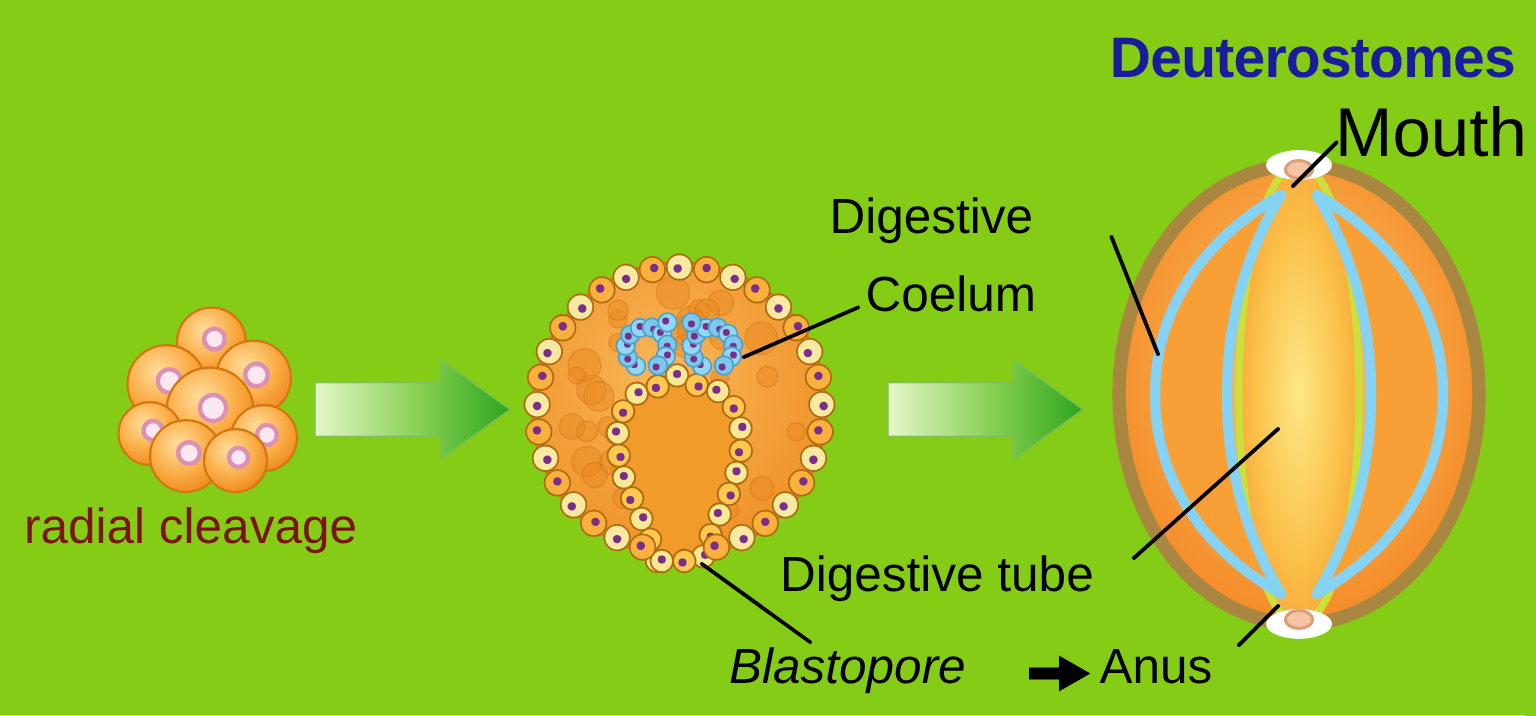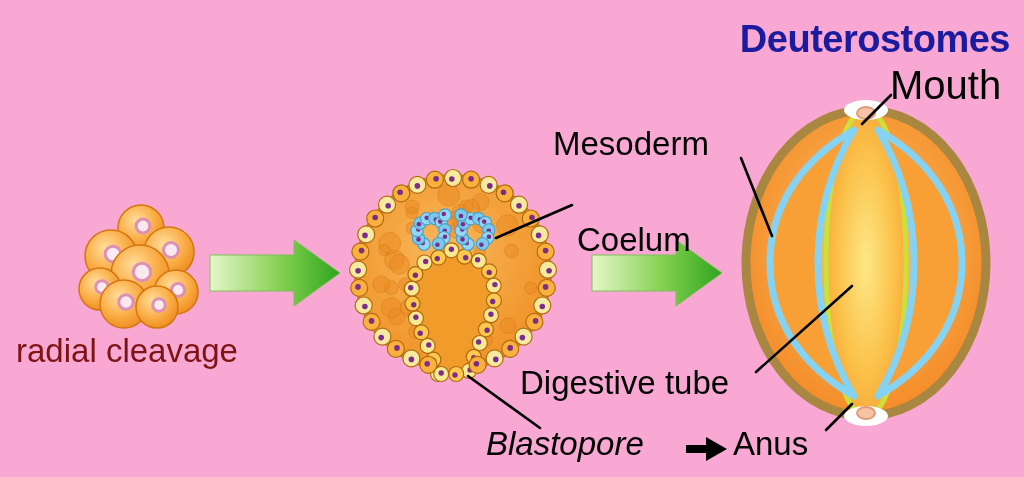--- a/index.html
+++ b/index.html
@@ -1,35 +1,35 @@
 <!DOCTYPE html>
 <html><head>
 <meta charset="utf-8">
 <style>
   html,body{margin:0;padding:0;background:#fff;}
   .canvas{
     position:relative;
     width:1024px;height:477px;
-    background:#f9a8d4;
+    background:#84cc16;
     overflow:hidden;
     font-family:"Liberation Sans",sans-serif;
   }
   #art{position:absolute;left:0;top:0;}
   .lbl{
     position:absolute;
     font-family:"Liberation Sans",sans-serif;
     font-size:33px;
     color:#000;
     white-space:nowrap;
     line-height:1.05;
   }
   .t-title{top:20px;right:14px;font-size:38px;font-weight:bold;letter-spacing:-0.5px;}
-  .t-mouth{top:64px;left:890px;font-size:40px;}
+  .t-mouth{top:64px;left:890px;font-size:46px;}
   .t-mesoderm{top:127px;left:553px;}
-  .t-coelum{top:179px;left:577px;margin-top:44px;}
+  .t-coelum{top:179px;left:577px;}
   .t-radial{top:334px;left:16px;}
   .t-digestive{top:366px;left:520px;}
   .t-blastopore{top:427px;left:486px;font-style:italic;}
   .t-anus{top:427px;left:733px;}
 </style>
 </head>
 <body>
 
 <div class="canvas">
 
@@ -296,19 +296,19 @@
         <line x1="572" y1="205" x2="496" y2="238" stroke="#000" stroke-width="2.6" stroke-linecap="round"></line>
         <line x1="756" y1="372" x2="852" y2="286" stroke="#000" stroke-width="2.6" stroke-linecap="round"></line>
         <line x1="540" y1="428" x2="468" y2="376" stroke="#000" stroke-width="2.6" stroke-linecap="round"></line>
         <line x1="826" y1="430" x2="852" y2="404" stroke="#000" stroke-width="2.6" stroke-linecap="round"></line>
         <polygon points="686,445 706,445 706,437 727,449 706,461 706,453 686,453" fill="#000"></polygon>
       </g>
     </svg>
 
   <div class="lbl t-title" style="color: rgb(27, 27, 158);">Deuterostomes</div>
   <div class="lbl t-mouth">Mouth</div>
-  <div class="lbl t-mesoderm">Mesoderm</div>
+  <div class="lbl t-mesoderm">Digestive</div>
   <div class="lbl t-coelum">Coelum</div>
   <div class="lbl t-radial" style="color: rgb(125, 20, 20); text-align: center;">radial cleavage</div>
   <div class="lbl t-digestive">Digestive tube</div>
   <div class="lbl t-blastopore">Blastopore</div>
   <div class="lbl t-anus">Anus</div>
 </div>
 
 </body></html>

